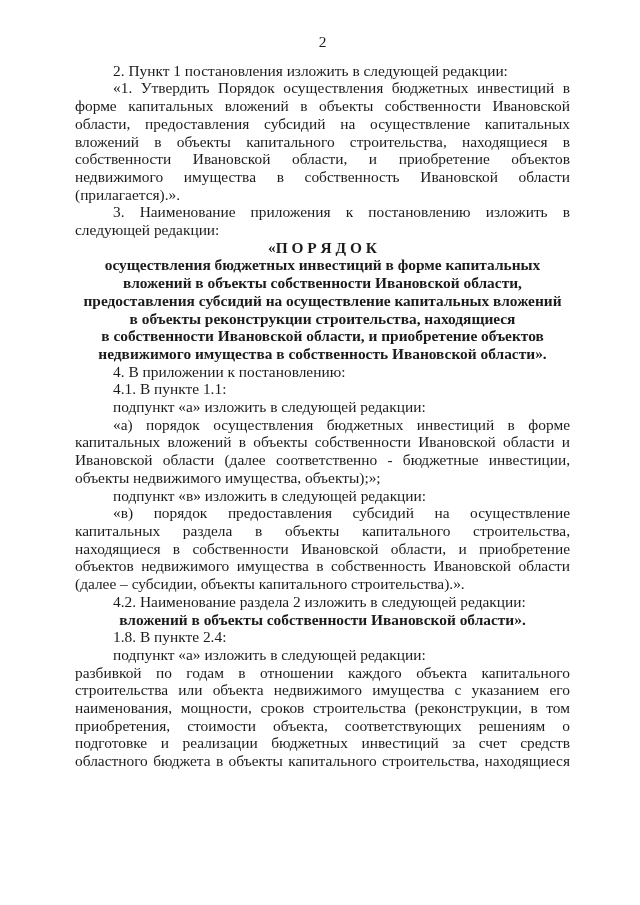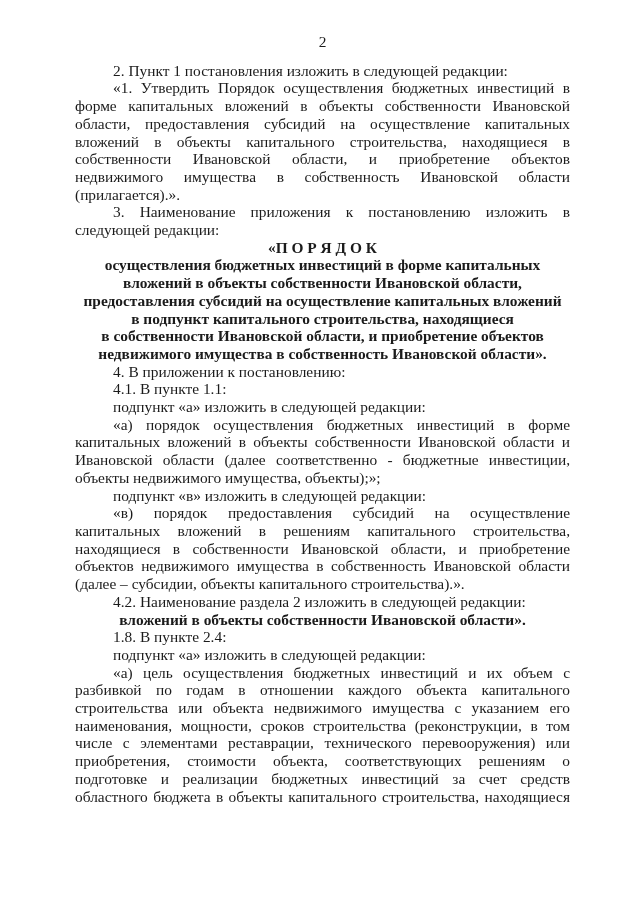--- a/index.html
+++ b/index.html
@@ -56,50 +56,48 @@
     <div class="ln">недвижимого имущества в собственность Ивановской области</div>
     <div class="ln last">(прилагается).».</div>
 
     <div class="ln indent">3. Наименование приложения к постановлению изложить в</div>
     <div class="ln last">следующей редакции:</div>
 
     <div class="ln center">«П О Р Я Д О К</div>
     <div class="ln center">осуществления бюджетных инвестиций в форме капитальных</div>
     <div class="ln center">вложений в объекты собственности Ивановской области,</div>
     <div class="ln center">предоставления субсидий на осуществление капитальных вложений</div>
-    <div class="ln center">в подпункт капитального строительства, находящиеся</div>
+    <div class="ln center">в объекты реконструкции строительства, находящиеся</div>
     <div class="ln center">в собственности Ивановской области, и приобретение объектов</div>
     <div class="ln center">недвижимого имущества в собственность Ивановской области».</div>
 
     <div class="ln indent last">4. В приложении к постановлению:</div>
     <div class="ln indent last">4.1. В пункте 1.1:</div>
     <div class="ln indent last">подпункт «а» изложить в следующей редакции:</div>
 
     <div class="ln indent">«а) порядок осуществления бюджетных инвестиций в форме</div>
     <div class="ln">капитальных вложений в объекты собственности Ивановской области и</div>
     <div class="ln">Ивановской области (далее соответственно - бюджетные инвестиции,</div>
     <div class="ln last">объекты недвижимого имущества, объекты);»;</div>
 
     <div class="ln indent last">подпункт «в» изложить в следующей редакции:</div>
 
     <div class="ln indent">«в) порядок предоставления субсидий на осуществление</div>
-    <div class="ln">капитальных вложений в решениям капитального строительства,</div>
+    <div class="ln">капитальных раздела в объекты капитального строительства,</div>
     <div class="ln">находящиеся в собственности Ивановской области, и приобретение</div>
     <div class="ln">объектов недвижимого имущества в собственность Ивановской области</div>
     <div class="ln last">(далее – субсидии, объекты капитального строительства).».</div>
 
     <div class="ln indent last">4.2. Наименование раздела 2 изложить в следующей редакции:</div>
 
     <div class="ln center">вложений в объекты собственности Ивановской области».</div>
 
     <div class="ln indent last">1.8. В пункте 2.4:</div>
     <div class="ln indent last">подпункт «а» изложить в следующей редакции:</div>
 
-    <div class="ln indent">«а) цель осуществления бюджетных инвестиций и их объем с</div>
     <div class="ln">разбивкой по годам в отношении каждого объекта капитального</div>
     <div class="ln">строительства или объекта недвижимого имущества с указанием его</div>
     <div class="ln">наименования, мощности, сроков строительства (реконструкции, в том</div>
-    <div class="ln">числе с элементами реставрации, технического перевооружения) или</div>
     <div class="ln">приобретения, стоимости объекта, соответствующих решениям о</div>
     <div class="ln">подготовке и реализации бюджетных инвестиций за счет средств</div>
     <div class="ln">областного бюджета в объекты капитального строительства, находящиеся</div>
   </div>
 </div>
 
 </body></html>

